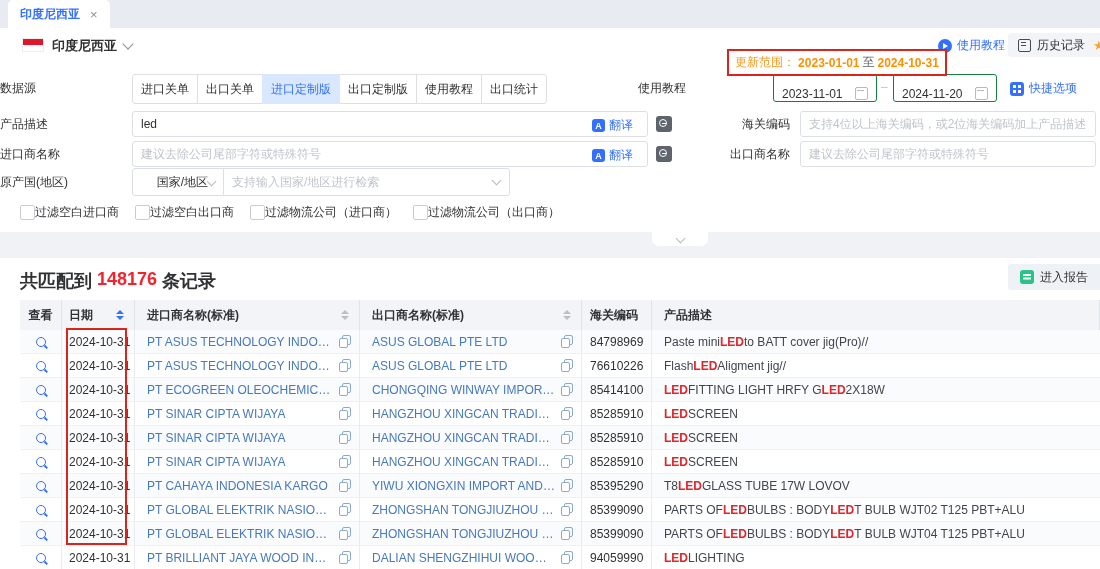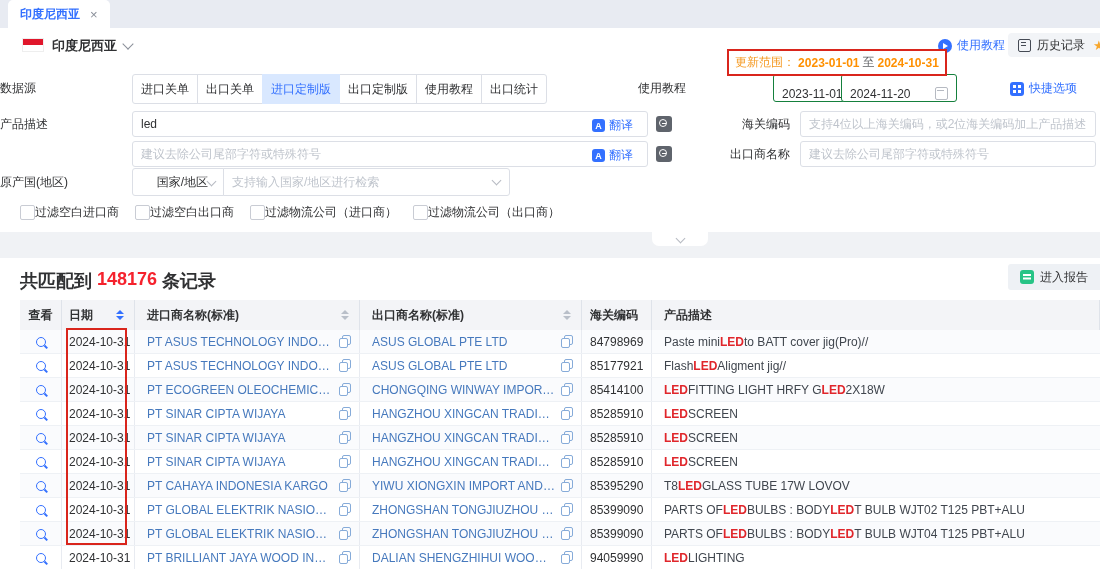--- a/index.html
+++ b/index.html
@@ -161,39 +161,40 @@
         <div class="src-btn">使用教程</div>
         <div class="src-btn">出口统计</div>
       </div>
 
     <div class="flabel" style="left:638px;width:124px;top:12px">使用教程</div>
     <div class="date-input" style="left:773px;top:12px;width:104px">
       <span class="val">2023-11-01</span>
       <span class="cal-icon"></span>
     </div>
     <span class="dash">–</span>
-    <div class="date-input" style="left:841px;top:12px;width:116px">
+    <div class="date-input" style="left:893px;top:12px;width:104px">
       <span class="val">2024-11-20</span>
       <span class="cal-icon"></span>
     </div>
     <span class="quick">
       <span class="qo-icon"></span>
       <span>快捷选项</span>
     </span>
 
     <div class="flabel" style="left:0;top:49px;line-height:26px">产品描述</div>
     <input class="tinput" style="left: 132px; top: 49px; width: 516px; padding-right: 64px;" value="led">
     <span class="trans" style="left:592px;top:55px">
       <span class="tr-icon">A</span>
       <span>翻译</span>
     </span>
     <span class="eq-btn" style="left:656px;top:54px"></span>
     <div class="flabel-r" style="top:49px;line-height:26px">海关编码</div>
     <input class="tinput" style="left: 800px; top: 49px; width: 296px;" placeholder="支持4位以上海关编码，或2位海关编码加上产品描述、企业名称的任意信息">
 
+    <div class="flabel" style="left:0;top:79px;line-height:26px">进口商名称</div>
     <input class="tinput" style="left: 132px; top: 79px; width: 516px; padding-right: 64px;" placeholder="建议去除公司尾部字符或特殊符号">
     <span class="trans" style="left:592px;top:85px">
       <span class="tr-icon">A</span>
       <span>翻译</span>
     </span>
     <span class="eq-btn" style="left:656px;top:84px"></span>
     <div class="flabel-r" style="top:79px;line-height:26px">出口商名称</div>
     <input class="tinput" style="left: 800px; top: 79px; width: 296px;" placeholder="建议去除公司尾部字符或特殊符号">
 
     <div class="flabel" style="left:0;top:106px">原产国(地区)</div>
@@ -297,21 +298,21 @@
             </div>
             <div class="td c1">2024-10-31</div>
             <div class="td c2">
               <span class="comp">PT ASUS TECHNOLOGY INDONESIA BA...</span>
               <span class="cp"></span>
             </div>
             <div class="td c3">
               <span class="comp">ASUS GLOBAL PTE LTD</span>
               <span class="cp"></span>
             </div>
-            <div class="td c4">85177921</div>
+            <div class="td c4">76610226</div>
             <div class="td c5 desc">Flash <b class="hl">LED</b> Aligment jig//</div>
           </div>
           <div class="tr trow">
             <div class="td c0">
               <span class="mag"></span>
             </div>
             <div class="td c1">2024-10-31</div>
             <div class="td c2">
               <span class="comp">PT ECOGREEN OLEOCHEMICALS</span>
               <span class="cp"></span>

